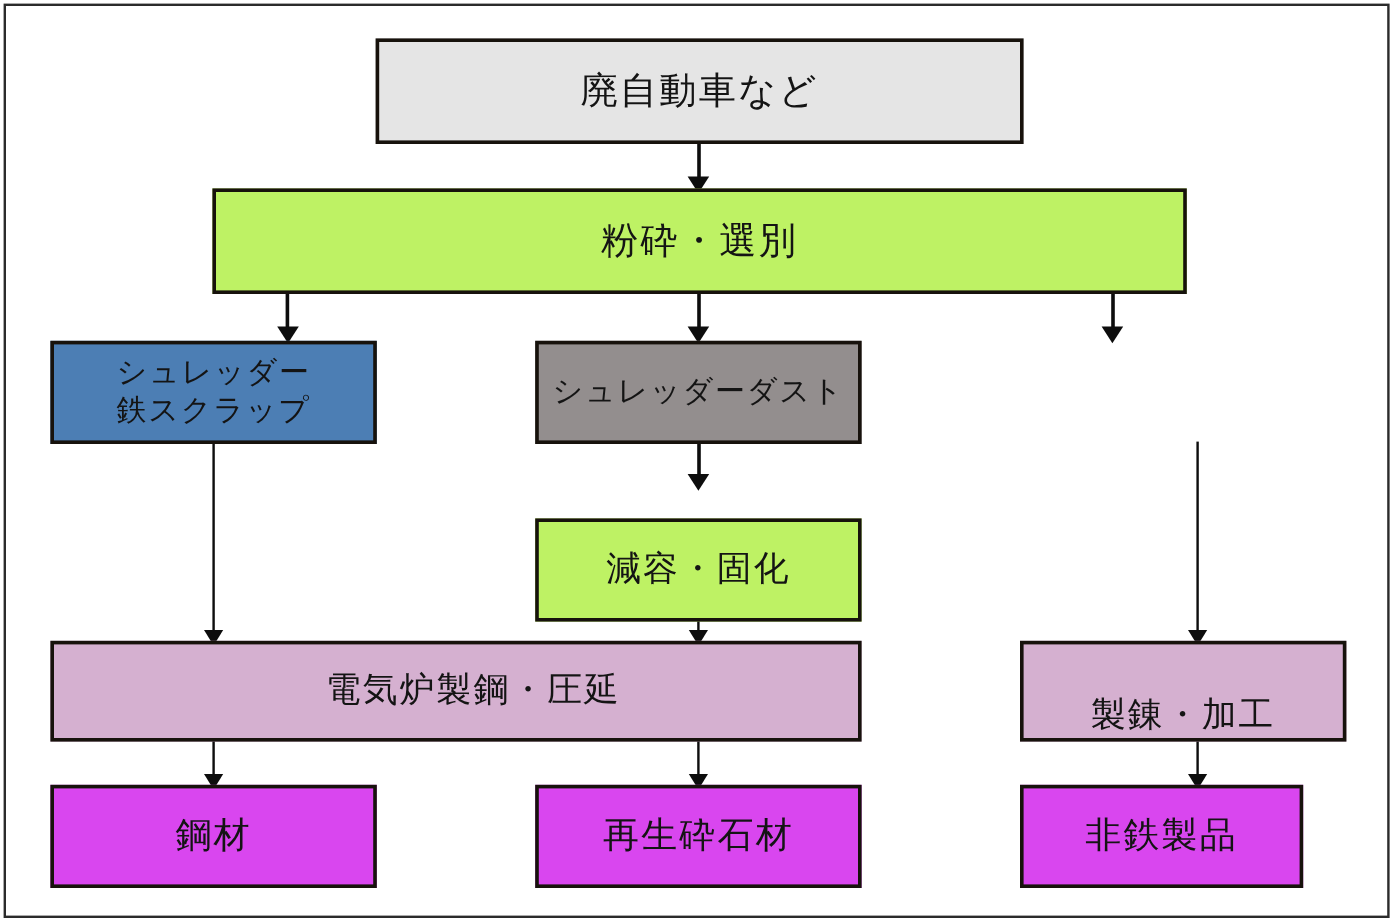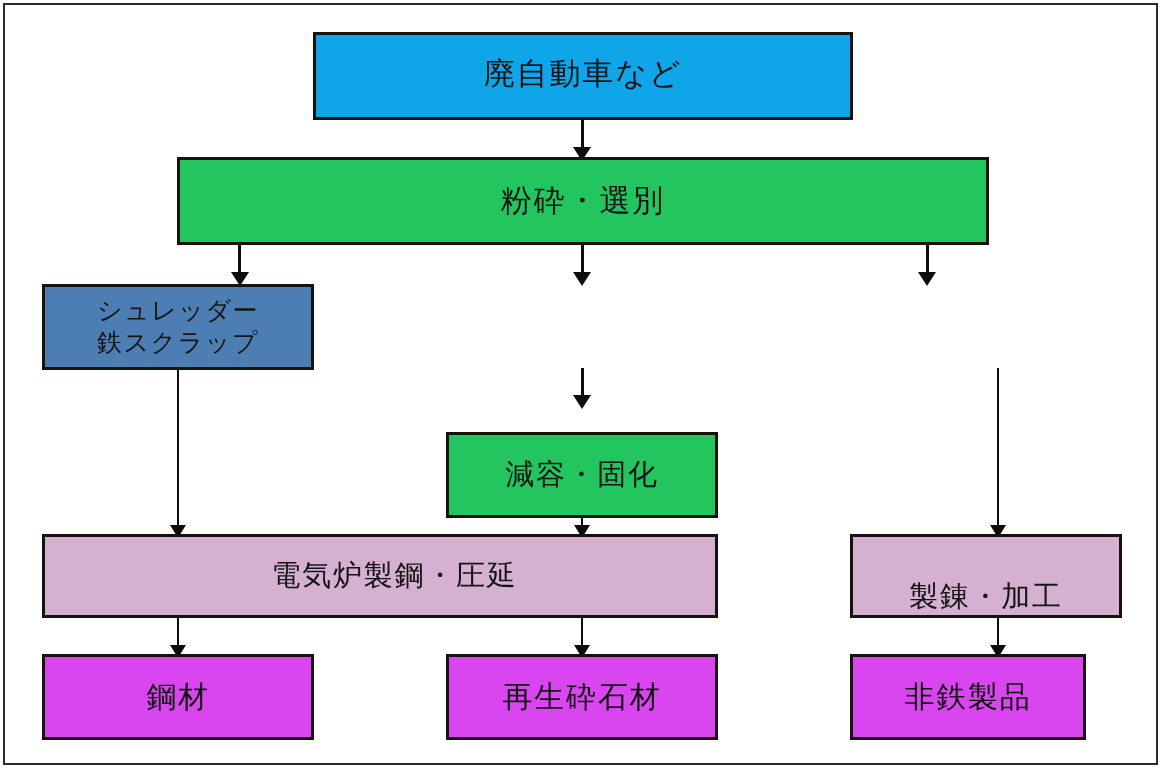--- a/index.html
+++ b/index.html
@@ -39,22 +39,22 @@
     color: #141414;
     line-height: 1.28;
     letter-spacing: 0.06em;
     z-index: 3;
   }
   .node .label {
     display: block;
     width: 100%;
     white-space: pre-line;
   }
-  .n-white  { background: #0ea5e9; font-family: Liberation Mono, monospace; }
-  .n-yellow { background: #22c55e; }
+  .n-white  { background: #e5e5e5; }
+  .n-yellow { background: #bef264; }
   .n-blue   { background: #4c7eb4; }
   .n-gray   { background: #938e8e; }
   .n-pink   { background: #d5b0d0; }
   .n-orange { background: #d946ef; }
 
   .conn {
     position: absolute;
     background: #0d0d0d;
     z-index: 1;
   }
@@ -121,20 +121,23 @@
 
   <div class="node n-yellow" style="left:177px; top:157px; width:812px; height:88px; font-size:31px;">
     <span class="label">粉砕・選別</span>
   </div>
 
   <div class="node n-blue" style="left:42px; top:284px; width:272px; height:86px; font-size:25px;">
     <span class="label">シュレッダー
 鉄スクラップ</span>
   </div>
 
+  <div class="node n-gray" style="left:446px; top:284px; width:272px; height:86px; font-size:25px;">
+    <span class="label">シュレッダーダスト</span>
+  </div>
 
 
   <div class="node n-yellow" style="left:446px; top:408px; width:272px; height:86px; font-size:29px;margin-top:24px;">
     <span class="label">減容・固化</span>
   </div>
 
   <div class="node n-pink" style="left:42px; top:534px; width:676px; height:84px; font-size:29px;padding-left:29px;">
     <span class="label">電気炉製鋼・圧延</span>
   </div>
 

